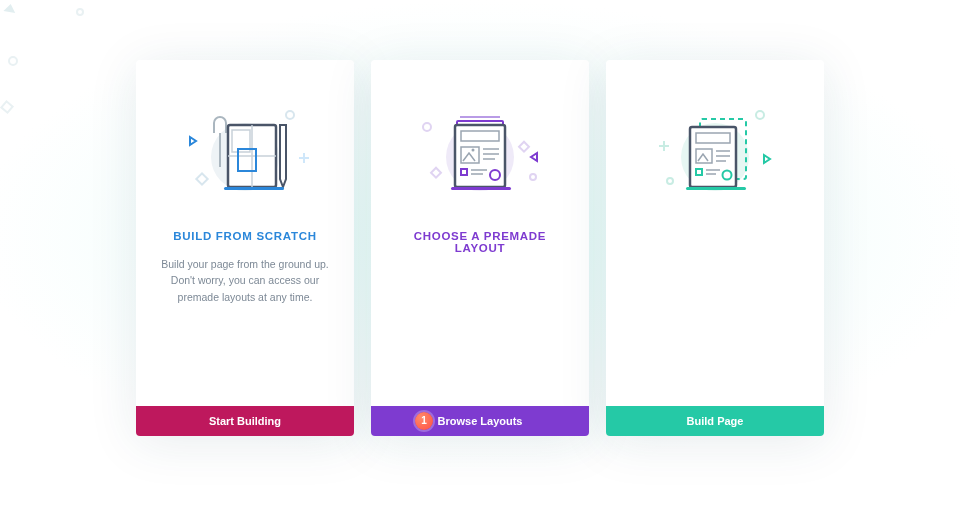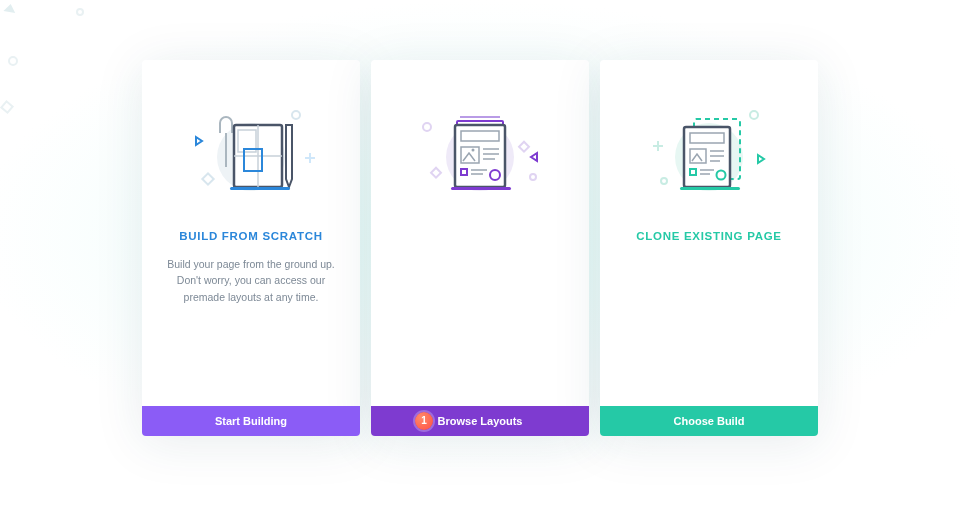--- a/index.html
+++ b/index.html
@@ -19,21 +19,21 @@
   .deco.circ1 { top: 56px; left: 8px; width: 10px; height: 10px; border: 2px solid #e9f1f3; border-radius: 50%; }
   .deco.sq1 { top: 102px; left: 2px; width: 10px; height: 10px; border: 2px solid #e9f1f3; transform: rotate(40deg); }
   .deco.circ2 { top: 8px; left: 76px; width: 8px; height: 8px; border: 2px solid #e9f1f3; border-radius: 50%; }
 
   .cards {
     position: absolute;
     top: 60px;
     left: 50%;
     transform: translateX(-50%);
     display: flex;
-    gap: 11px;
+    gap: 17px;
   }
   .card {
     width: 218px;
     height: 376px;
     background: #fff;
     border-radius: 4px;
     box-shadow: 0 6px 50px rgba(30, 70, 90, 0.10);
     display: flex;
     flex-direction: column;
     overflow: hidden;
@@ -71,21 +71,21 @@
     justify-content: center;
     color: #fff;
     font-size: 11px;
     font-weight: 600;
     cursor: pointer;
     position: relative;
   }
   .card.c1 .card-title { color: #2b87da; }
   .card.c2 .card-title { color: #7e3bd0; }
   .card.c3 .card-title { color: #25c9a6; }
-  .card.c1 .card-btn { background: #8b5cf6; }
+  .card.c1 .card-btn { background: #be185d; }
   .card.c2 .card-btn { background: #7e3bd0; }
   .card.c3 .card-btn { background: #25c9a6; }
   .badge {
     position: absolute;
     left: 44px;
     top: 50%;
     transform: translateY(-50%);
     width: 18px;
     height: 18px;
     border-radius: 50%;
@@ -157,20 +157,21 @@
         <circle cx="80" cy="78" r="5" fill="none" stroke="#7e3bd0" stroke-width="2"></circle>
         <rect x="36" y="90" width="60" height="3" rx="1.5" fill="#7e3bd0"></rect>
         <circle cx="12" cy="30" r="4" fill="none" stroke="#e0d4f2" stroke-width="2"></circle>
         <circle cx="118" cy="80" r="3" fill="none" stroke="#e0d4f2" stroke-width="2"></circle>
         <rect x="106" y="46" width="7" height="7" fill="none" stroke="#e0d4f2" stroke-width="2" transform="rotate(45 109 49)"></rect>
         <rect x="18" y="72" width="7" height="7" fill="none" stroke="#e0d4f2" stroke-width="2" transform="rotate(45 21 75)"></rect>
         <polygon points="122,56 116,60 122,64" fill="none" stroke="#7e3bd0" stroke-width="2"></polygon>
       </svg>
     </div>
     <div class="content">
+      <div class="card-title">CHOOSE A PREMADE LAYOUT</div>
     </div>
     <div class="card-btn">
       <span class="badge">1</span>
       <span>Browse Layouts</span>
     </div>
   </div>
 
   <div class="card c3">
     <div class="illus">
       <svg width="130" height="110" viewBox="0 0 130 110">
@@ -189,20 +190,19 @@
         <circle cx="77" cy="78" r="4.5" fill="none" stroke="#25c9a6" stroke-width="2"></circle>
         <rect x="36" y="90" width="60" height="3" rx="1.5" fill="#25c9a6"></rect>
         <circle cx="110" cy="18" r="4" fill="none" stroke="#c8ece3" stroke-width="2"></circle>
         <circle cx="20" cy="84" r="3" fill="none" stroke="#c8ece3" stroke-width="2"></circle>
         <line x1="14" y1="44" x2="14" y2="54" stroke="#c8ece3" stroke-width="2"></line>
         <line x1="9" y1="49" x2="19" y2="49" stroke="#c8ece3" stroke-width="2"></line>
         <polygon points="114,58 120,62 114,66" fill="none" stroke="#25c9a6" stroke-width="2"></polygon>
       </svg>
     </div>
     <div class="content">
-      <div class="card-title">CLONE EXISTING PAGE</div>
     </div>
     <div class="card-btn">
-      <span>Choose Build</span>
+      <span>Build Page</span>
     </div>
   </div>
 
 </div>
 
 </body></html>

